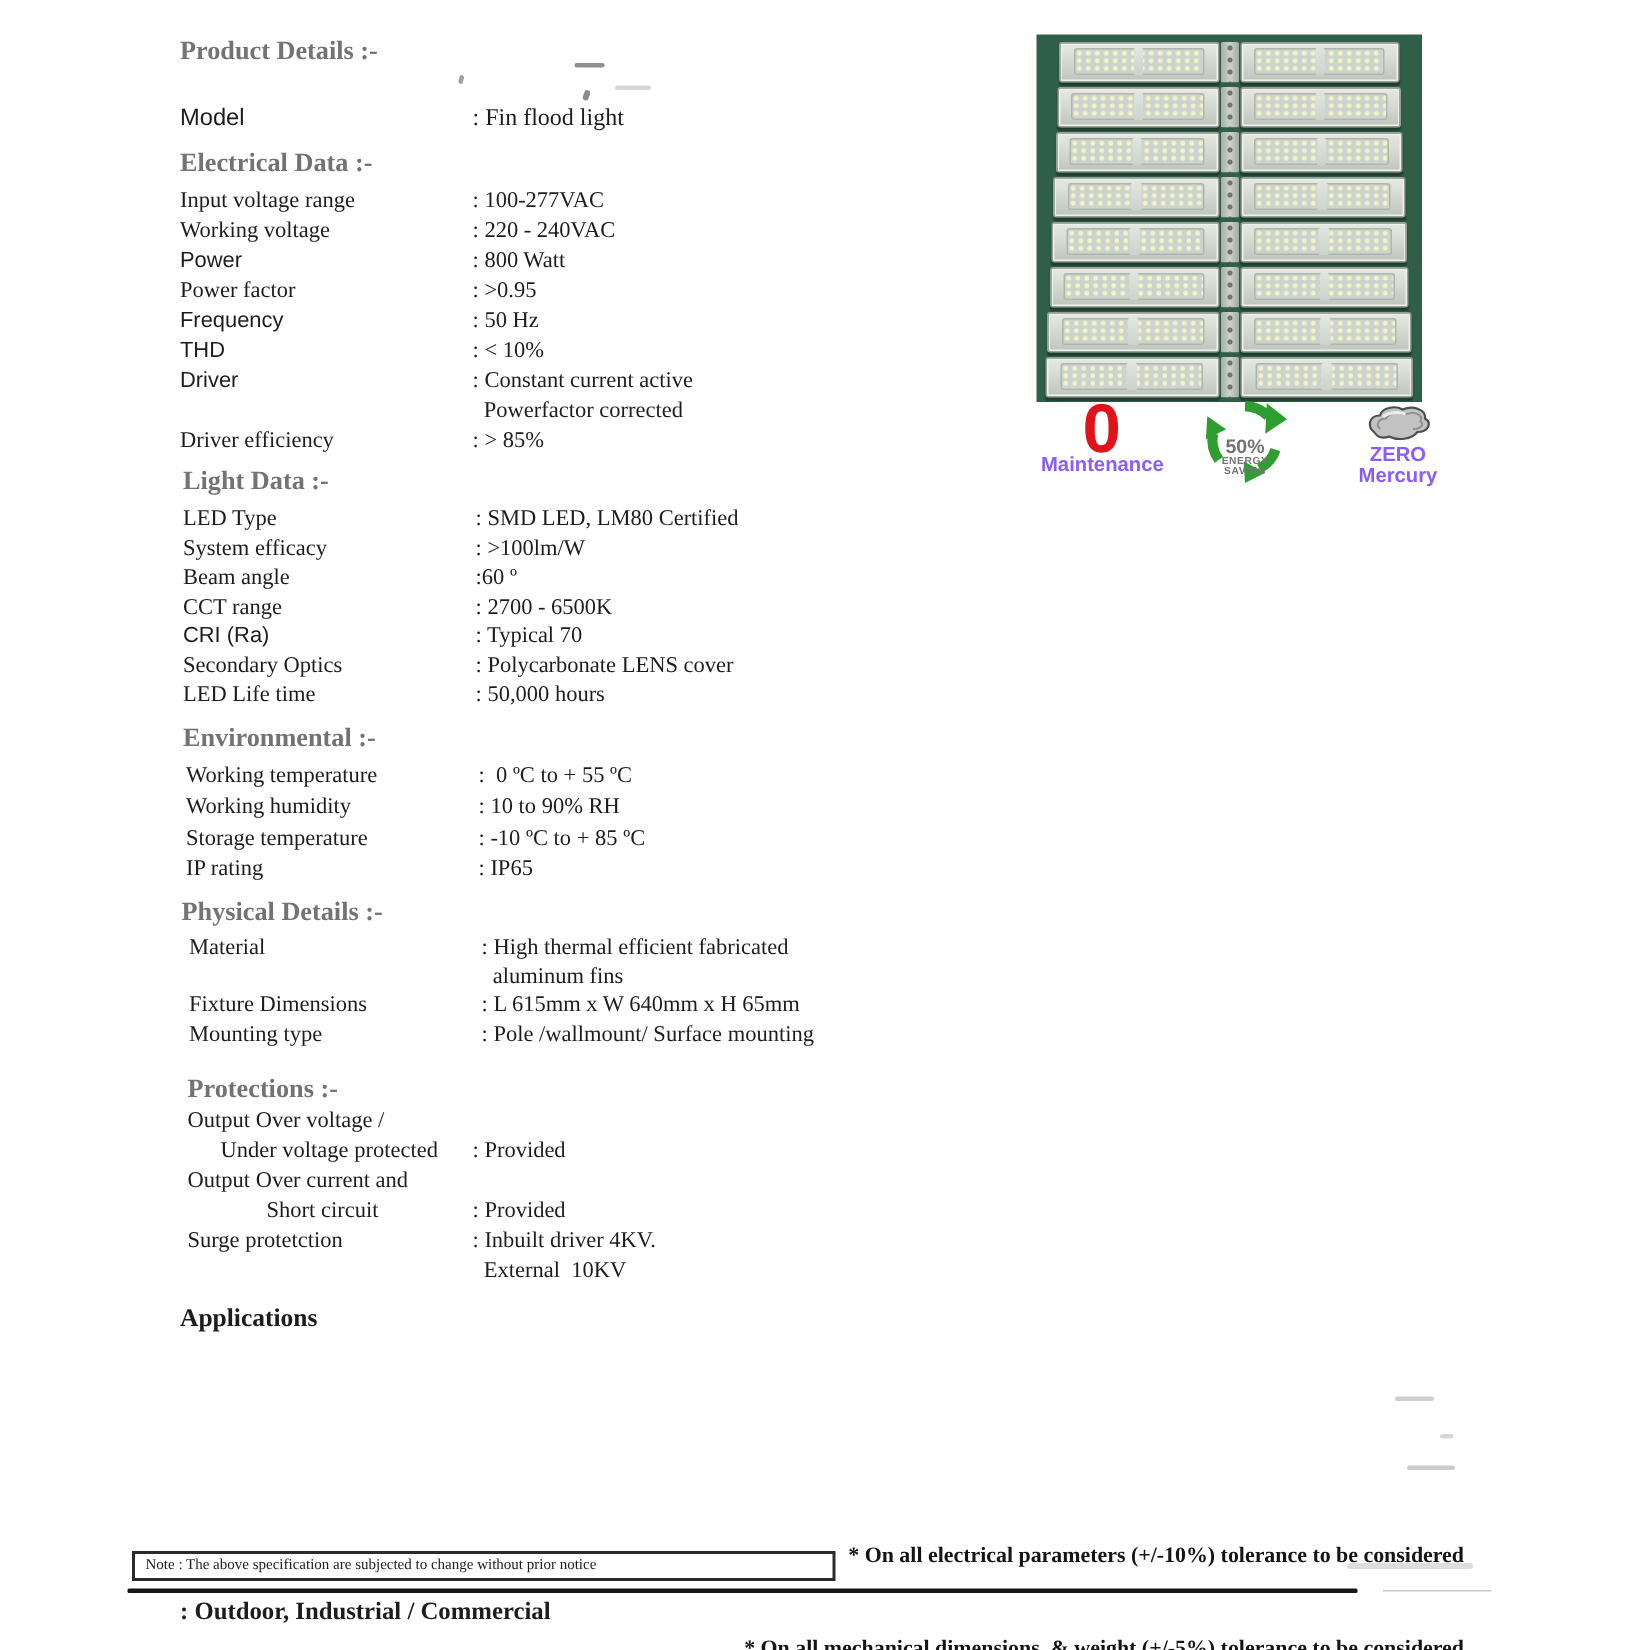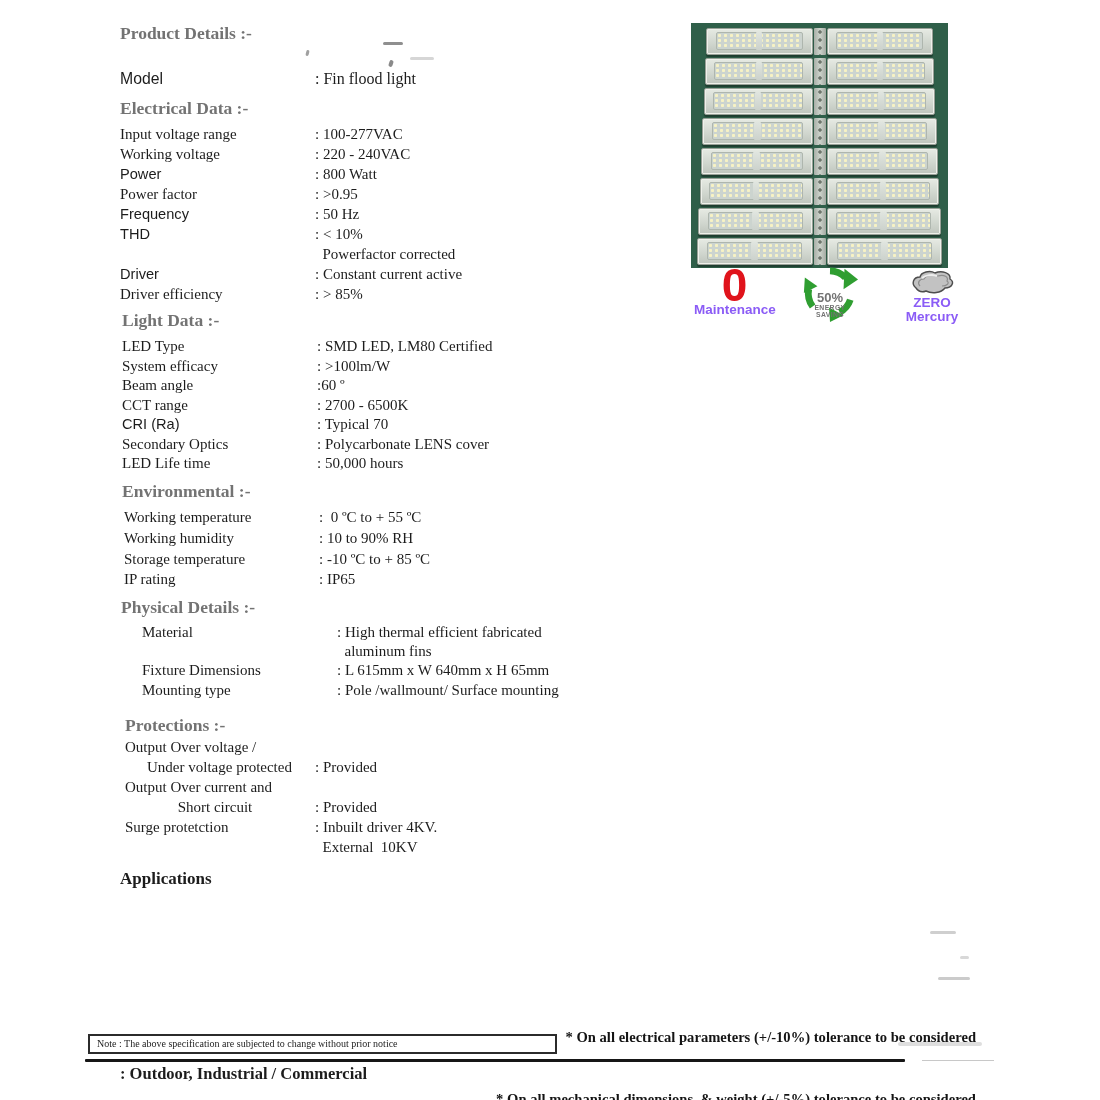--- a/index.html
+++ b/index.html
@@ -110,28 +110,28 @@
     </div>
   <div class="row">
       <span class="lbl sans">Frequency</span>
       <span class="val">: 50 Hz</span>
     </div>
   <div class="row">
       <span class="lbl sans">THD</span>
       <span class="val">: &lt; 10%</span>
     </div>
   <div class="row">
+      <span class="lbl sans">Driver</span>
+      <span class="val">: Constant current active</span>
+    </div>
+  <div class="row">
       <span class="lbl"></span>
       <span class="val">  Powerfactor corrected</span>
     </div>
   <div class="row">
-      <span class="lbl sans">Driver</span>
-      <span class="val">: Constant current active</span>
-    </div>
-  <div class="row">
       <span class="lbl">Driver efficiency</span>
       <span class="val">: &gt; 85%</span>
     </div>
 </div>
 
 <h2 class="abs" style="left:122px;top:310px;">Light Data :-</h2>
 <div class="abs rows-light" style="left:122px;top:337px;">
   <div class="row">
       <span class="lbl">LED Type</span>
       <span class="val">: SMD LED, LM80 Certified</span>
@@ -176,21 +176,21 @@
       <span class="lbl">Storage temperature</span>
       <span class="val">: -10 ºC to + 85 ºC</span>
     </div>
   <div class="row">
       <span class="lbl">IP rating</span>
       <span class="val">: IP65</span>
     </div>
 </div>
 
 <h2 class="abs" style="left:121px;top:597px;">Physical Details :-</h2>
-<div class="abs rows-phys" style="left:126px;top:623px;margin-left:16px;">
+<div class="abs rows-phys" style="left:126px;top:623px;">
   <div class="row">
       <span class="lbl">Material</span>
       <span class="val">: High thermal efficient fabricated</span>
     </div>
   <div class="row">
       <span class="lbl"></span>
       <span class="val">  aluminum fins</span>
     </div>
   <div class="row">
       <span class="lbl">Fixture Dimensions</span>

